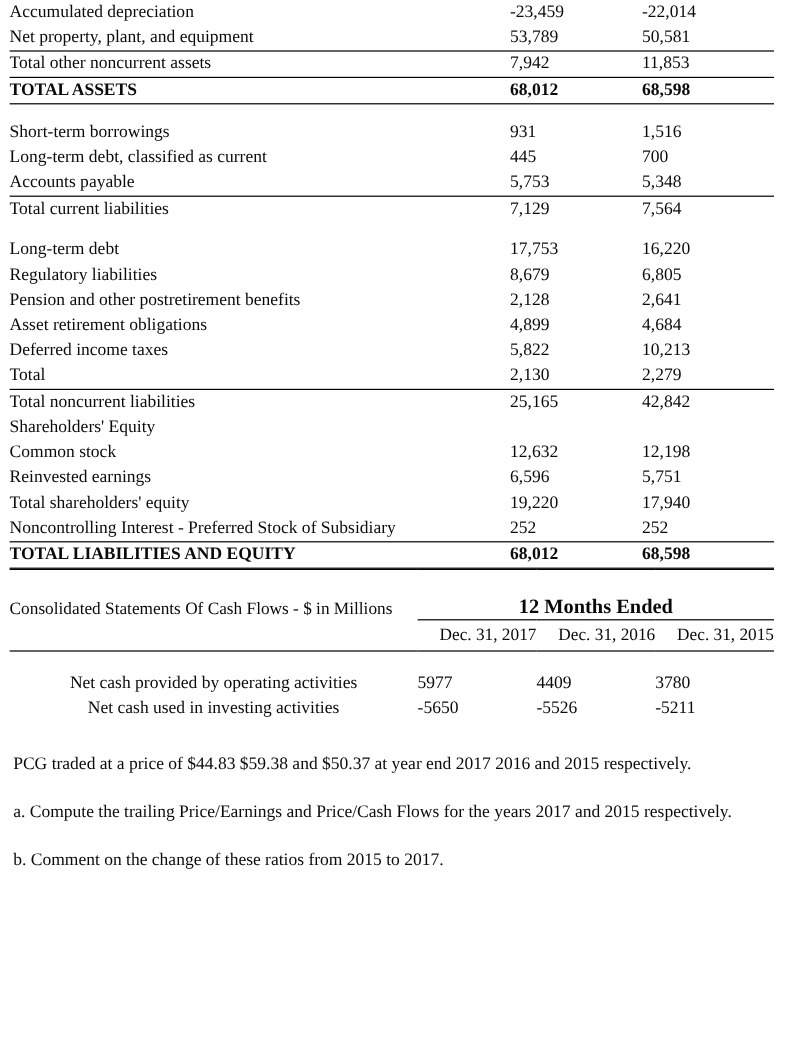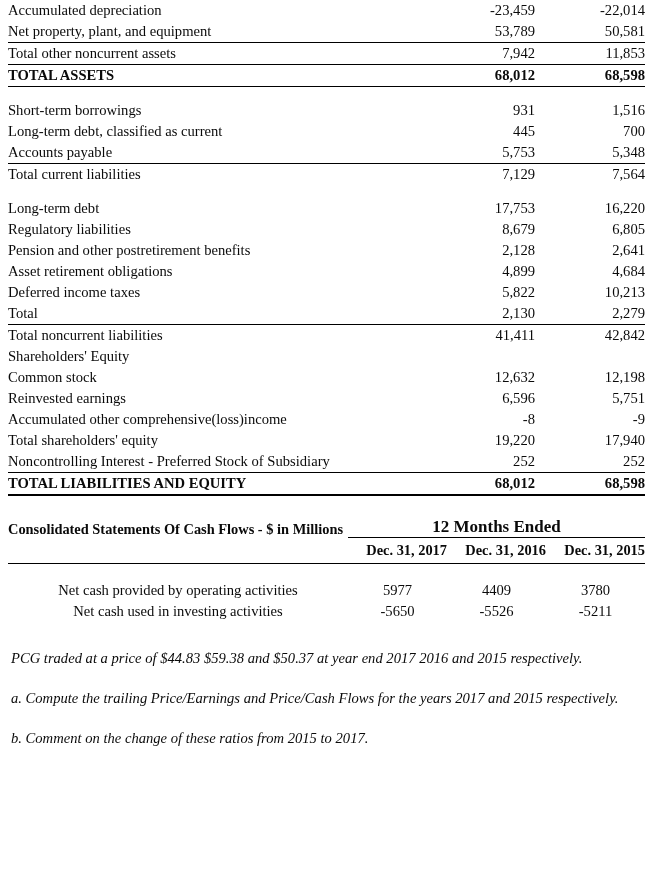--- a/index.html
+++ b/index.html
@@ -36,21 +36,21 @@
     line-height: 21px;
     vertical-align: bottom;
     white-space: nowrap;
     overflow: hidden;
   }
   td.lbl {
     text-align: left;
     padding-left: 3px;
   }
   td.num {
-    text-align: right;
+    text-align: left;
     padding-right: 5px;
   }
   tr.rule td {
     border-bottom: 1.3px solid #000;
   }
   tr.bold td {
     font-weight: bold;
   }
   tr.spacer td {
     height: 13px;
@@ -77,76 +77,75 @@
     padding: 0;
     vertical-align: bottom;
     white-space: nowrap;
   }
   .cf col.c-lbl { width: 340px; }
   .cf col.c-a   { width: 99px; }
   .cf col.c-b   { width: 99px; }
   .cf col.c-c   { width: 99px; }
 
   td.cf-title {
-    font-weight: bold;
+    font-weight: normal;
     font-size: 14.4px;
     line-height: 18px;
     text-align: left;
     padding-left: 3px;
     vertical-align: top;
     white-space: normal;
   }
   td.cf-months {
     font-weight: bold;
     font-size: 17px;
     text-align: center;
     vertical-align: middle;
     border-bottom: 1.3px solid #000;
   }
   tr.cf-head-top td {
     border-top: 1.3px solid #000;
     height: 41px;
   }
   td.cf-date {
-    font-weight: bold;
+    font-weight: normal;
     font-size: 14.4px;
     text-align: right;
     padding-right: 4px;
     height: 25px;
     line-height: 25px;
     border-bottom: 1.3px solid #000;
   }
   td.cf-blank-under-title {
     border-bottom: 1.3px solid #000;
   }
   tr.cf-gap td {
     height: 16px;
   }
   td.cf-lbl {
     text-align: center;
     padding-left: 3px;
     height: 21px;
     line-height: 21px;
   }
   td.cf-num {
-    text-align: center;
+    text-align: left;
     padding-right: 5px;
     height: 21px;
     line-height: 21px;
   }
   tr.cf-last td {
     border-bottom: 1.3px solid #000;
   }
 
   
   .notes {
     margin-top: 26px;
     padding-left: 3px;
     width: 630px;
-    font-style: italic;
   }
   .notes p {
     margin: 0 0 20px 0;
     font-size: 14.6px;
     line-height: 20px;
     text-align: left;
   }
   .notes p.last { margin-bottom: 0; }
 </style>
 </head>
@@ -236,42 +235,37 @@
           <td class="num">5,822</td>
           <td class="num">10,213</td>
         </tr>
         <tr class="rule">
           <td class="lbl">Total</td>
           <td class="num">2,130</td>
           <td class="num">2,279</td>
         </tr>
         <tr class="">
           <td class="lbl">Total noncurrent liabilities</td>
-          <td class="num">41,411</td>
+          <td class="num">25,165</td>
           <td class="num">42,842</td>
         </tr>
         <tr class="">
           <td class="lbl">Shareholders' Equity</td>
           <td class="num"></td>
           <td class="num"></td>
         </tr>
         <tr class="">
           <td class="lbl">Common stock</td>
           <td class="num">12,632</td>
           <td class="num">12,198</td>
         </tr>
         <tr class="">
           <td class="lbl">Reinvested earnings</td>
           <td class="num">6,596</td>
           <td class="num">5,751</td>
-        </tr>
-        <tr class="">
-          <td class="lbl">Accumulated other comprehensive(loss)income</td>
-          <td class="num">-8</td>
-          <td class="num">-9</td>
         </tr>
         <tr class="">
           <td class="lbl">Total shareholders' equity</td>
           <td class="num">19,220</td>
           <td class="num">17,940</td>
         </tr>
         <tr class="rule">
           <td class="lbl">Noncontrolling Interest - Preferred Stock of Subsidiary</td>
           <td class="num">252</td>
           <td class="num">252</td>

